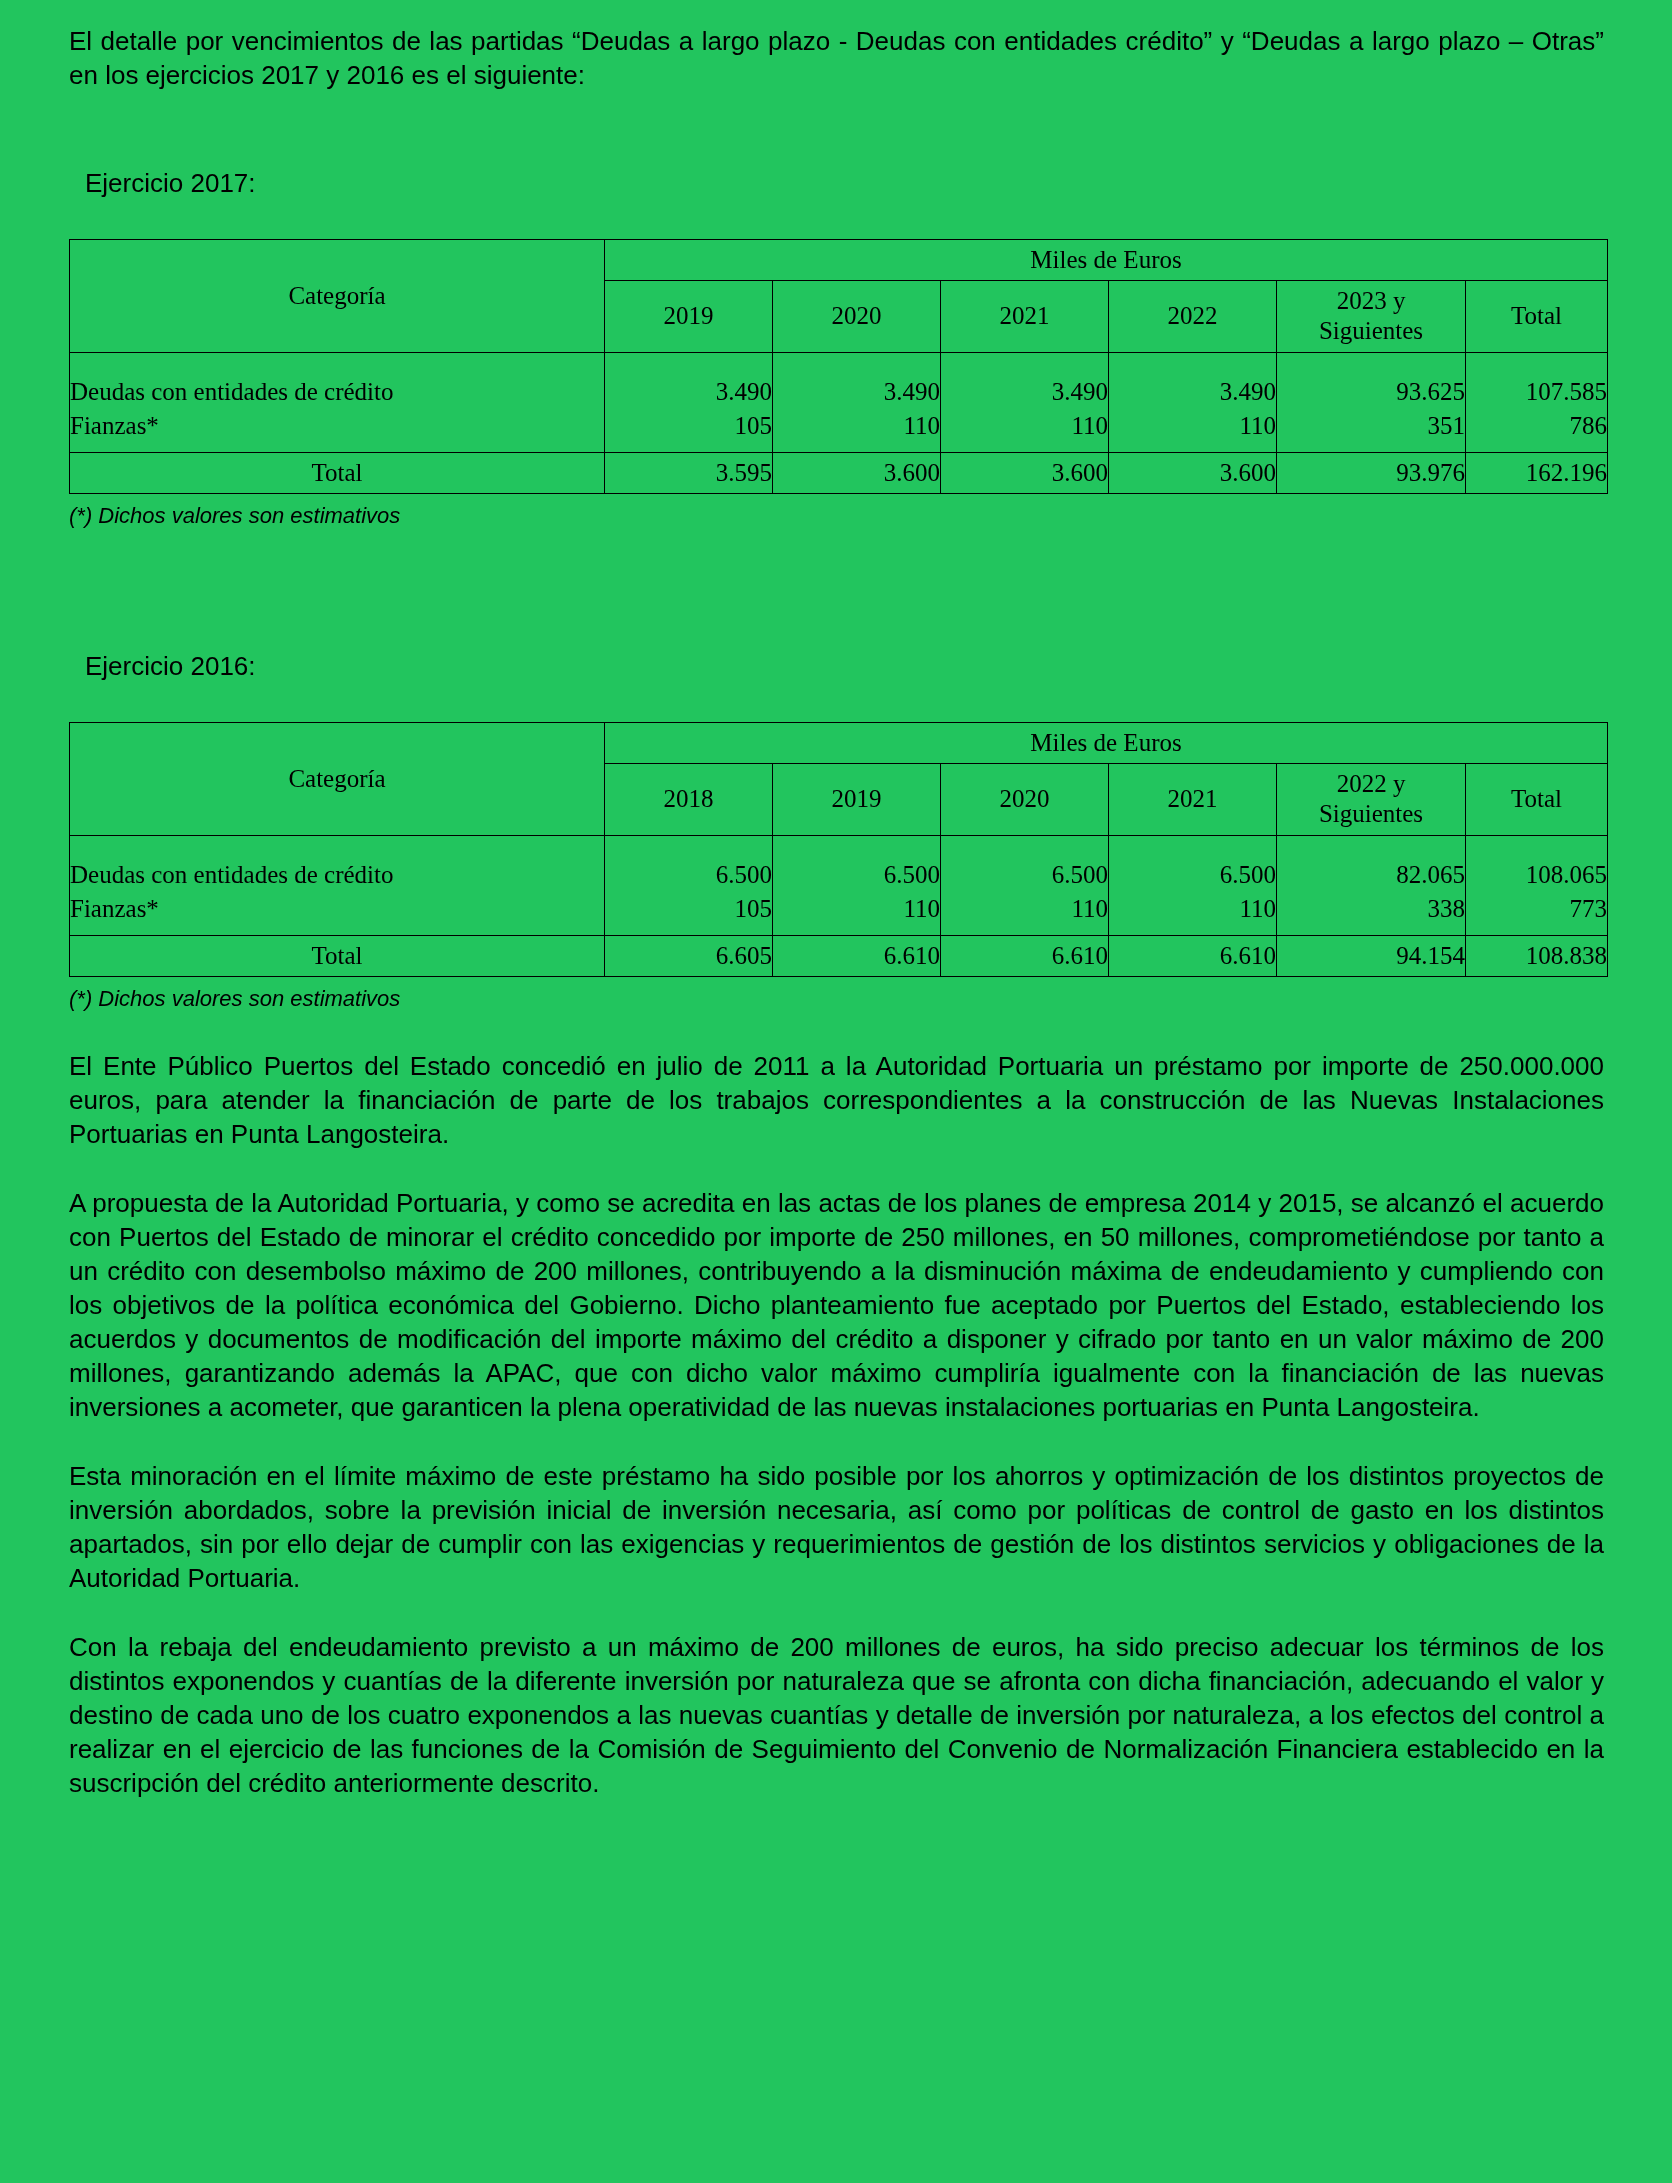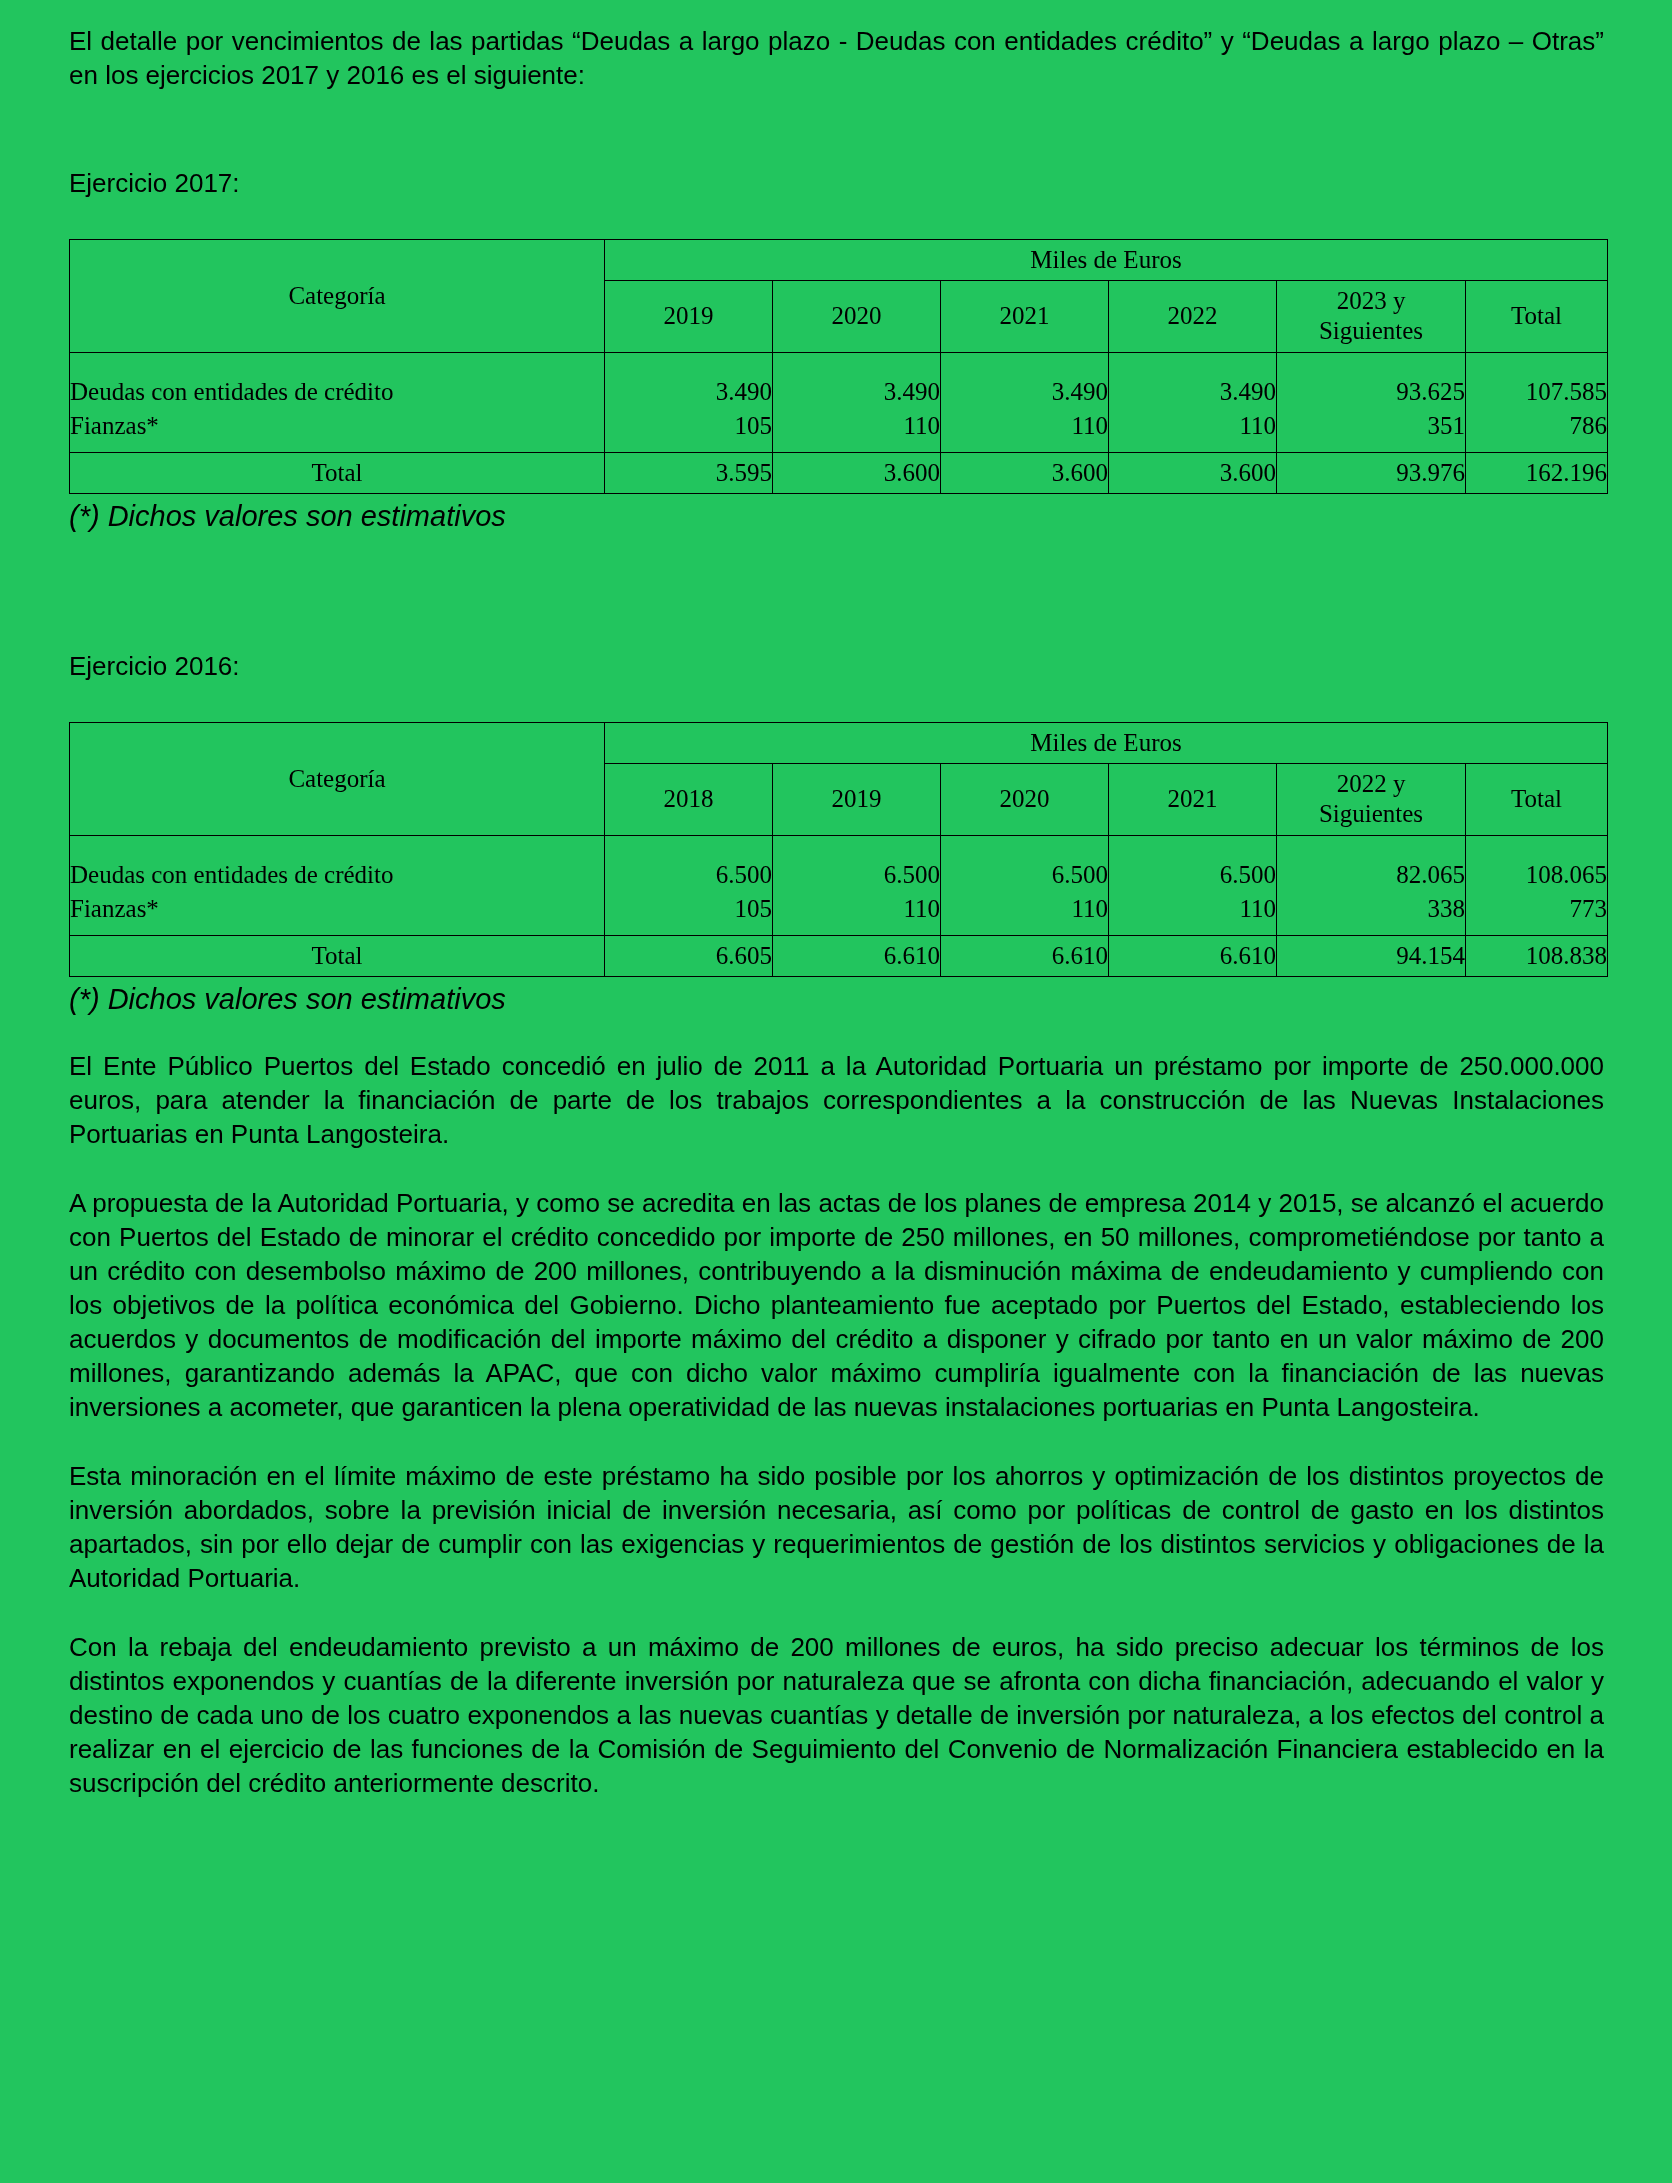--- a/index.html
+++ b/index.html
@@ -14,21 +14,21 @@
     font-family: "Liberation Sans", sans-serif;
     font-size: 26px;
     overflow: hidden;
   }
   .intro {
     margin: 0;
     text-align: justify;
     line-height: 34px;
   }
   .section-heading {
-    margin: 74px 0 0 0;
+    margin: 74px 0 0 16px;
     line-height: 34px;
   }
   table.fin {
     border-collapse: collapse;
     table-layout: fixed;
     width: 1535px;
     margin-top: 39px;
     font-family: "Liberation Serif", serif;
     font-size: 25px;
     color: #000;
@@ -80,21 +80,21 @@
   tr.total-row td {
     height: 41px;
     vertical-align: middle;
   }
   td.total-lbl {
     text-align: center;
   }
   .footnote {
     margin: 6.3px 0 0 0;
     font-style: italic;
-    font-size: 29px;
+    font-size: 22px;
     line-height: 30px;
   }
   .heading-2016 { margin-top: 118px; }
   .subheading {
     margin: 94px 0 0 0;
     font-style: italic;
     line-height: 34px;
   }
   .body-par {
     margin: 35px 0 0 0;

